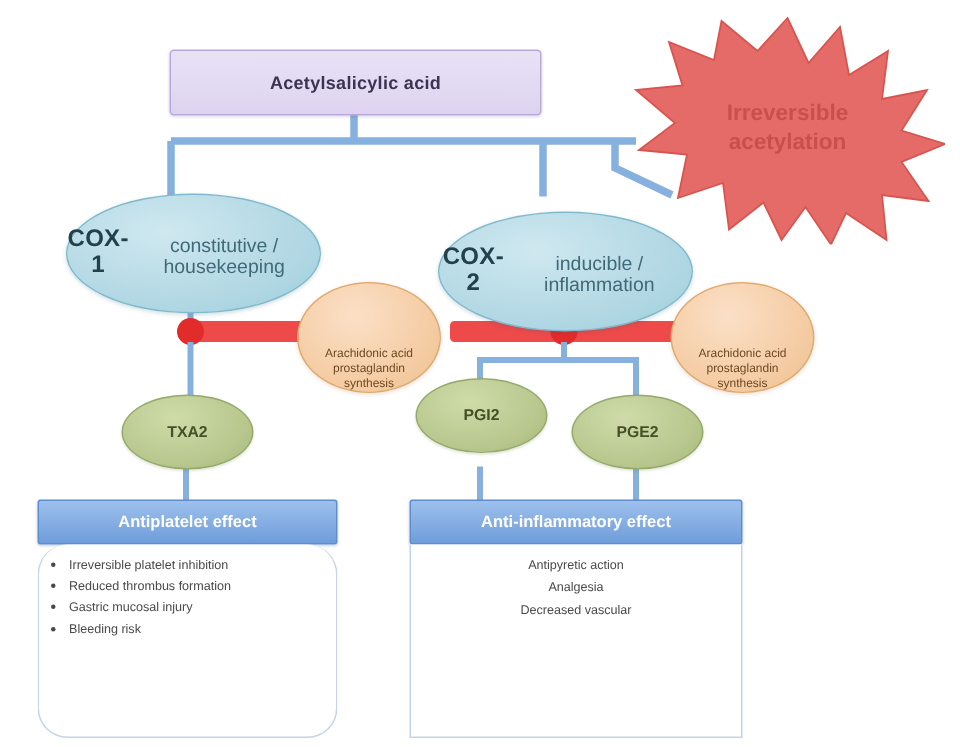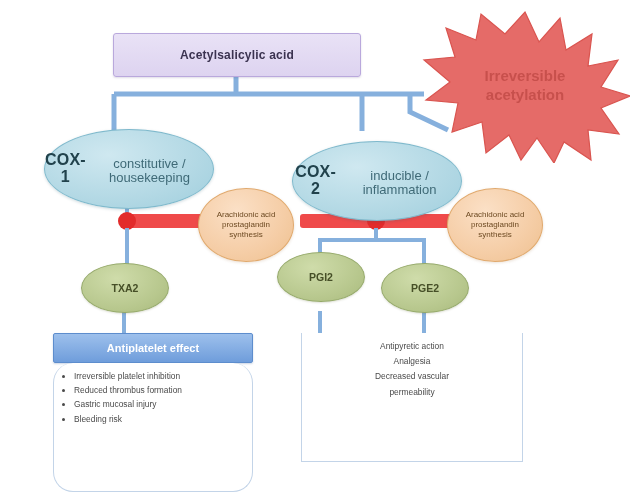--- a/index.html
+++ b/index.html
@@ -42,21 +42,21 @@
   #cox1{left:44px;top:129px;}
   #cox2{left:292px;top:141px;}
 
   
   .product{
     position:absolute;width:96px;height:74px;
     background:radial-gradient(ellipse at 40% 30%, #fbe0c6 0%, #f5cda6 60%, #eec08f 100%);
     border:1px solid #e0a96d;
     border-radius:50%;
     box-shadow:0 1px 3px rgba(150,100,50,.2);
-    display:flex;flex-direction:column;align-items:center;justify-content:center;
+    display:flex;flex-direction:column;align-items:center;justify-content:flex-end;
     color:#6d4a22;text-align:center;font-size:8px;line-height:1.25;
     padding:0 6px;box-sizing:border-box;
   }
   #prod1{left:198px;top:188px;}
   #prod2{left:447px;top:188px;}
 
   
   .mediator{
     position:absolute;width:86px;height:48px;
     background:radial-gradient(ellipse at 40% 30%, #cfdcaa 0%, #b7c78d 65%, #a8b97c 100%);
@@ -64,21 +64,21 @@
     border-radius:50%;
     box-shadow:0 1px 2px rgba(90,100,50,.2);
     display:flex;align-items:center;justify-content:center;
     color:#464f27;font-size:10.5px;font-weight:bold;text-align:center;
   }
   #med1{left:81px;top:263px;}
   #med2{left:277px;top:252px;}
   #med3{left:381px;top:263px;}
 
   
-  .panel{position:absolute;margin-left:28px;}
+  .panel{position:absolute;}
   .panel-head{
     background:linear-gradient(180deg,#9dc0ec 0%,#6f9ddb 100%);
     border:1px solid #5d8dcd;
     border-radius:2px;
     color:#ffffff;font-size:11px;font-weight:bold;
     display:flex;align-items:center;justify-content:center;
     text-align:center;box-sizing:border-box;
     box-shadow:0 1px 2px rgba(50,90,150,.25);
   }
   .panel-body{
@@ -204,23 +204,23 @@
       <ul>
           <li>Irreversible platelet inhibition</li>
           <li>Reduced thrombus formation</li>
           <li>Gastric mucosal injury</li>
           <li>Bleeding risk</li>
         </ul>
     </div>
   </div>
 
   <div class="panel" id="panel-right">
+    <div class="panel-head">Anti-inflammatory effect</div>
     <div class="panel-body">
       <ul class="centered">
           <li>Antipyretic action</li>
           <li>Analgesia</li>
           <li>Decreased vascular</li>
-          <li>permeability</li>
         </ul>
     </div>
   </div>
 
 </div>
 
 </body></html>

